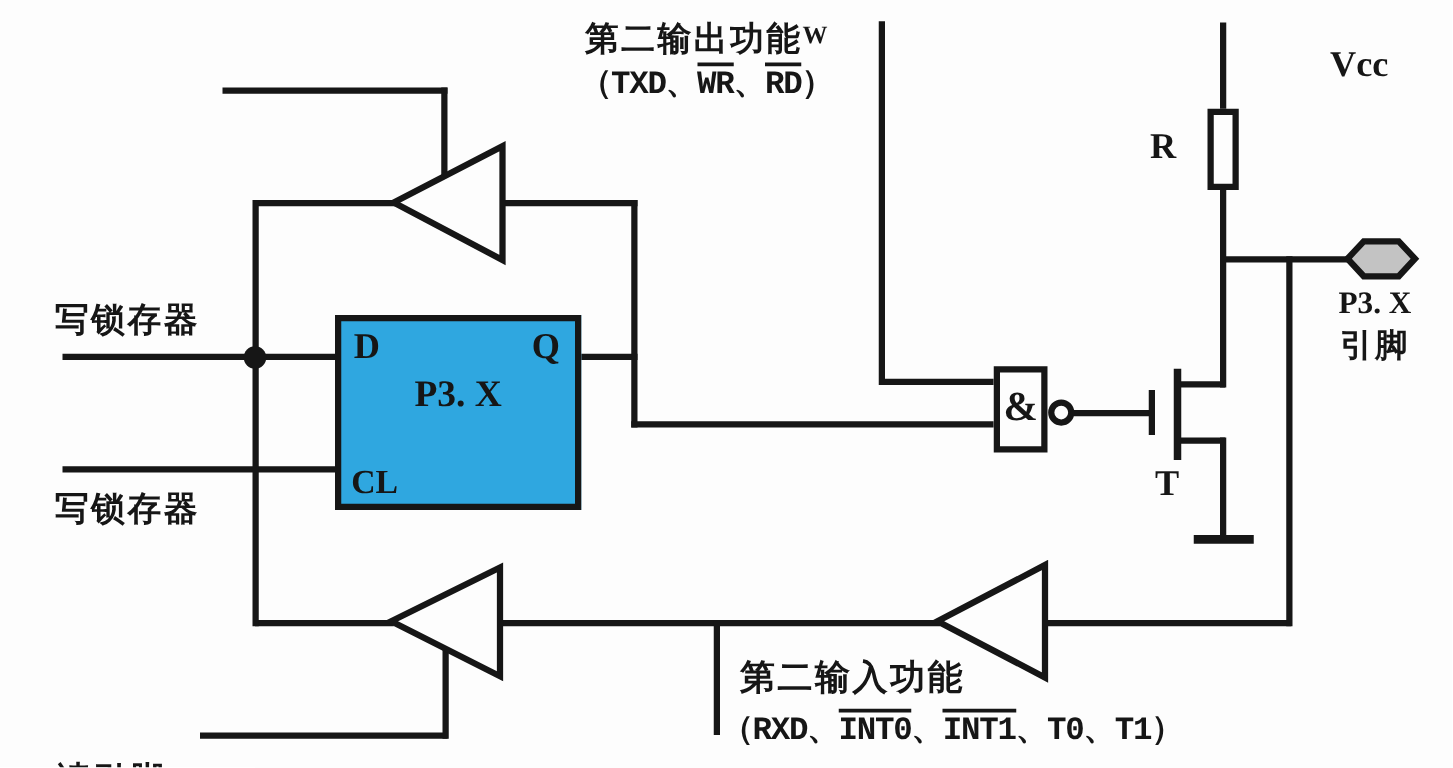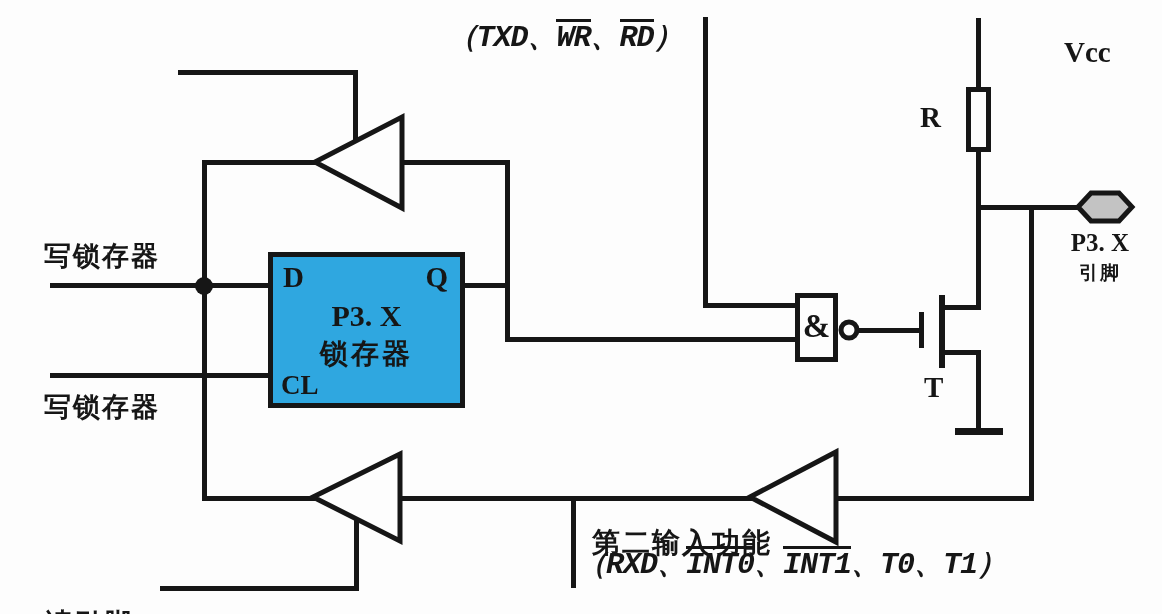--- a/index.html
+++ b/index.html
@@ -12,21 +12,21 @@
   .v{width:5px;}
   .box{position:absolute;border:5px solid var(--line);background:var(--bg);z-index:2;box-sizing:content-box;}
   #shapes{position:absolute;left:0;top:0;z-index:3;pointer-events:none;}
   .buf{fill:var(--bg);stroke:var(--line);stroke-width:5;stroke-linejoin:miter;}
   .hex{fill:var(--pin-fill);stroke:var(--line);stroke-width:5;}
   .bubble{fill:var(--bg);stroke:var(--line);stroke-width:5;}
   .dot{fill:var(--line);}
   .lbl{position:absolute;color:var(--text);font-weight:700;white-space:nowrap;z-index:4;line-height:1.15;}
   .cjk{font-family:"Liberation Serif","DejaVu Serif",serif;font-size:27px;letter-spacing:2px;}
   .serif{font-family:"Liberation Serif","DejaVu Serif",serif;font-size:29px;}
-  .mono{font-family:"Liberation Mono","DejaVu Sans Mono",monospace;font-size:30px;letter-spacing:-1px;font-style:italic;}
+  .mono{font-family:"Liberation Mono","DejaVu Sans Mono",monospace;font-size:26px;letter-spacing:-1px;}
   .ov{display:inline-block;border-top:3px solid var(--text);line-height:1.02;padding-top:1px;}
   .center{text-align:center;}
   .supw{font-family:"Liberation Serif","DejaVu Serif",serif;font-size:20px;vertical-align:6px;letter-spacing:0;}
   #latch{left:268px;top:252px;width:187px;height:146px;background:var(--latch-fill);}
   #latch .pin{position:absolute;font-family:"Liberation Serif","DejaVu Serif",serif;font-weight:700;color:var(--text);}
   #latch-title{position:absolute;top:42px;left:0;width:100%;text-align:center;color:var(--text);font-weight:700;}
   #latch-title .t1{font-family:"Liberation Serif","DejaVu Serif",serif;font-size:30px;}
   #latch-title .t2{font-family:"Liberation Serif","DejaVu Serif",serif;font-size:28px;letter-spacing:3px;margin-top:2px;}
   #nand{left:795px;top:293px;width:33px;height:59px;}
   #nand span{display:block;width:100%;text-align:center;line-height:57px;font-size:33px;font-weight:700;font-family:"Liberation Serif","DejaVu Serif",serif;color:var(--text);}
@@ -71,46 +71,46 @@
   <div class="box" id="resistor"></div>
   <div class="box" id="nand">
     <span>&amp;</span>
   </div>
   <div class="box" id="latch">
     <span class="pin" style="left:10px;top:4px;font-size:29px;">D</span>
     <span class="pin" style="right:12px;top:4px;font-size:29px;">Q</span>
     <span class="pin" style="left:8px;bottom:2px;font-size:27px;">CL</span>
     <div id="latch-title">
       <div class="t1">P3. X</div>
-      <div class="t2">锁存器</div>
     </div>
   </div>
 
   <svg id="shapes" width="1162" height="614" viewBox="0 0 1162 614">
     <polygon class="buf" points="402,117 402,208 315,162"></polygon>
     <polygon class="buf" points="400,454 400,541 313,497"></polygon>
     <polygon class="buf" points="836,452 836,542 750,497"></polygon>
     <polygon class="hex" points="1078,207 1091,193 1119,193 1132,207 1119,221 1091,221"></polygon>
     <circle class="bubble" cx="849" cy="330" r="8"></circle>
     <circle class="dot" cx="204" cy="286" r="9"></circle>
   </svg>
 
   <div class="lbl cjk" style="left:44px;top:241px;">写锁存器</div>
   <div class="lbl cjk" style="left:44px;top:392px;">写锁存器</div>
   <div class="lbl cjk" style="left:46px;top:564px;margin-top:44px;">读引脚</div>
 
   <div class="lbl center" style="left:420px;top:16px;width:290px;">
+    <div class="cjk"><span>第二输出功能</span><span class="supw">W</span></div>
     <div class="mono" style="margin-top:3px;"><span>（TXD、</span><span class="ov">WR</span><span>、</span><span class="ov">RD</span><span>）</span></div>
   </div>
 
   <div class="lbl cjk" style="left:592px;top:527px;font-size:28px;">第二输入功能</div>
-  <div class="lbl mono" style="left:577px;top:546px;"><span>（RXD、</span><span class="ov">INT0</span><span>、</span><span class="ov">INT1</span><span>、T0、T1）</span></div>
+  <div class="lbl mono" style="left:577px;top:567px;"><span>（RXD、</span><span class="ov">INT0</span><span>、</span><span class="ov">INT1</span><span>、T0、T1）</span></div>
 
   <div class="lbl serif" style="left:1020px;top:36px;margin-left:44px;">Vcc</div>
   <div class="lbl serif" style="left:920px;top:101px;">R</div>
   <div class="lbl serif" style="left:924px;top:371px;">T</div>
 
   <div class="lbl center" style="left:1058px;top:229px;width:84px;">
     <div class="serif" style="font-size:25px;">P3. X</div>
-    <div class="cjk" style="font-size:19px;margin-top:4px;">引脚</div>
+    <div class="cjk" style="font-size:26px;margin-top:4px;">引脚</div>
   </div>
 
 </div>
 
 </body></html>

